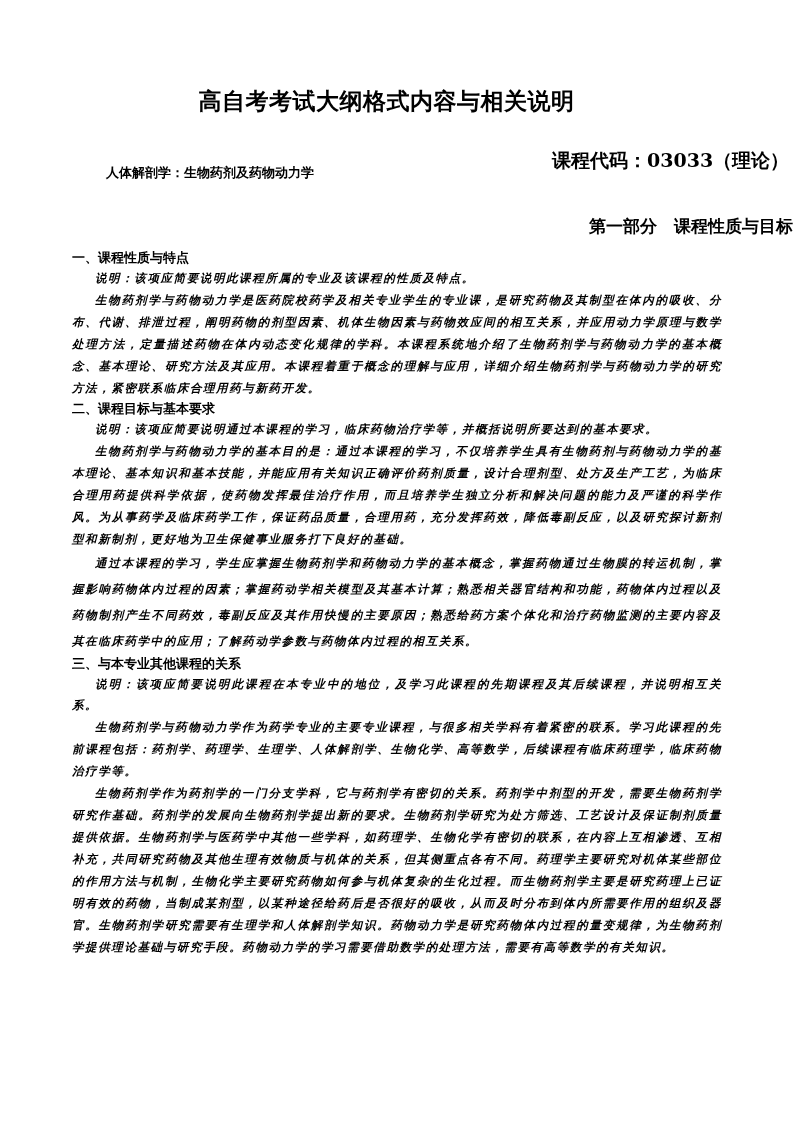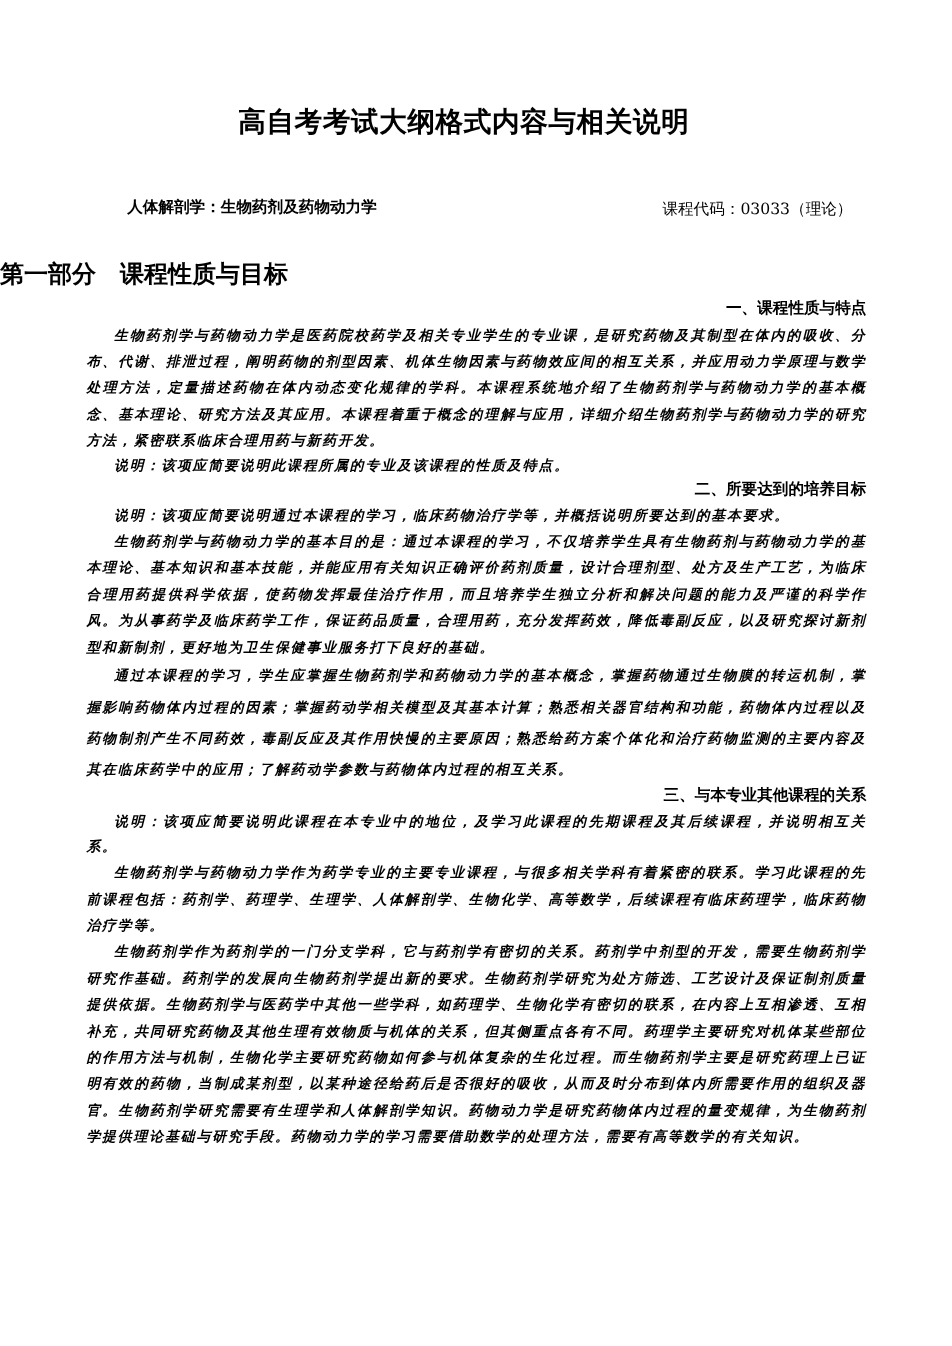--- a/index.html
+++ b/index.html
@@ -7,57 +7,57 @@
   .page { position: absolute; left: 0; top: 0; width: 793px; height: 1122px; }
   .title {
     position: absolute; top: 86px; left: 0; width: 773px; text-align: center;
     font-family: Liberation Sans, sans-serif; font-size: 23px; font-weight: bold; letter-spacing: 0.5px;
   }
   .meta-left {
     position: absolute; top: 164px; left: 106px;
     font-family: "DejaVu Serif", serif; font-size: 13px; font-weight: bold;
   }
   .meta-right {
-    position: absolute; top: 165px; left: 552px;
-    font-family: "DejaVu Serif", serif; font-size: 13px; font-weight: normal;
+    position: absolute; top: 148px; left: 552px;
+    font-family: "DejaVu Serif", serif; font-size: 19px; font-weight: bold;
   }
   .part-title {
-    position: absolute; top: 215px; left: 0; width: 793px; text-align: left;
-    font-family: "DejaVu Sans", sans-serif; font-size: 20px; font-weight: bold; word-spacing: 14px;
+    position: absolute; top: 215px; left: 0; width: 793px; text-align: right;
+    font-family: "DejaVu Sans", sans-serif; font-size: 17px; font-weight: bold; word-spacing: 14px;
   }
   .content { position: absolute; left: 72px; top: 248px; width: 650px; }
   .sec-heading {
     font-family: "DejaVu Sans", sans-serif; font-size: 13px; font-weight: bold;
-    line-height: 20px; margin: 0; text-align: right;
+    line-height: 20px; margin: 0;
   }
   .para {
     font-family: "DejaVu Serif", serif; font-size: 11.5px; font-style: italic; font-weight: bold;
     line-height: 22px; text-indent: 2em; text-align: justify; margin: 0; letter-spacing: 1.6px;
   }
   .para.note { line-height: 21px; }
   .para.tight { line-height: 26px; }
 </style>
 </head>
 <body>
 
 <div class="page">
   <div class="title">高自考考试大纲格式内容与相关说明</div>
   <div class="meta-left">人体解剖学：生物药剂及药物动力学</div>
   <div class="meta-right">课程代码：03033（理论）</div>
   <div class="part-title">第一部分　课程性质与目标</div>
 
   <div class="content">
     <section>
       <h2 class="sec-heading">一、课程性质与特点</h2>
+      <p class="para note">说明：该项应简要说明此课程所属的专业及该课程的性质及特点。</p>
       <p class="para">生物药剂学与药物动力学是医药院校药学及相关专业学生的专业课，是研究药物及其制型在体内的吸收、分布、代谢、排泄过程，阐明药物的剂型因素、机体生物因素与药物效应间的相互关系，并应用动力学原理与数学处理方法，定量描述药物在体内动态变化规律的学科。本课程系统地介绍了生物药剂学与药物动力学的基本概念、基本理论、研究方法及其应用。本课程着重于概念的理解与应用，详细介绍生物药剂学与药物动力学的研究方法，紧密联系临床合理用药与新药开发。</p>
-      <p class="para note">说明：该项应简要说明此课程所属的专业及该课程的性质及特点。</p>
     </section>
 
     <section>
-      <h2 class="sec-heading">二、所要达到的培养目标</h2>
+      <h2 class="sec-heading">二、课程目标与基本要求</h2>
       <p class="para note">说明：该项应简要说明通过本课程的学习，临床药物治疗学等，并概括说明所要达到的基本要求。</p>
       <p class="para">生物药剂学与药物动力学的基本目的是：通过本课程的学习，不仅培养学生具有生物药剂与药物动力学的基本理论、基本知识和基本技能，并能应用有关知识正确评价药剂质量，设计合理剂型、处方及生产工艺，为临床合理用药提供科学依据，使药物发挥最佳治疗作用，而且培养学生独立分析和解决问题的能力及严谨的科学作风。为从事药学及临床药学工作，保证药品质量，合理用药，充分发挥药效，降低毒副反应，以及研究探讨新剂型和新制剂，更好地为卫生保健事业服务打下良好的基础。</p>
       <p class="para tight">通过本课程的学习，学生应掌握生物药剂学和药物动力学的基本概念，掌握药物通过生物膜的转运机制，掌握影响药物体内过程的因素；掌握药动学相关模型及其基本计算；熟悉相关器官结构和功能，药物体内过程以及药物制剂产生不同药效，毒副反应及其作用快慢的主要原因；熟悉给药方案个体化和治疗药物监测的主要内容及其在临床药学中的应用；了解药动学参数与药物体内过程的相互关系。</p>
     </section>
 
     <section>
       <h2 class="sec-heading">三、与本专业其他课程的关系</h2>
       <p class="para note">说明：该项应简要说明此课程在本专业中的地位，及学习此课程的先期课程及其后续课程，并说明相互关系。</p>
       <p class="para">生物药剂学与药物动力学作为药学专业的主要专业课程，与很多相关学科有着紧密的联系。学习此课程的先前课程包括：药剂学、药理学、生理学、人体解剖学、生物化学、高等数学，后续课程有临床药理学，临床药物治疗学等。</p>
       <p class="para">生物药剂学作为药剂学的一门分支学科，它与药剂学有密切的关系。药剂学中剂型的开发，需要生物药剂学研究作基础。药剂学的发展向生物药剂学提出新的要求。生物药剂学研究为处方筛选、工艺设计及保证制剂质量提供依据。生物药剂学与医药学中其他一些学科，如药理学、生物化学有密切的联系，在内容上互相渗透、互相补充，共同研究药物及其他生理有效物质与机体的关系，但其侧重点各有不同。药理学主要研究对机体某些部位的作用方法与机制，生物化学主要研究药物如何参与机体复杂的生化过程。而生物药剂学主要是研究药理上已证明有效的药物，当制成某剂型，以某种途径给药后是否很好的吸收，从而及时分布到体内所需要作用的组织及器官。生物药剂学研究需要有生理学和人体解剖学知识。药物动力学是研究药物体内过程的量变规律，为生物药剂学提供理论基础与研究手段。药物动力学的学习需要借助数学的处理方法，需要有高等数学的有关知识。</p>

